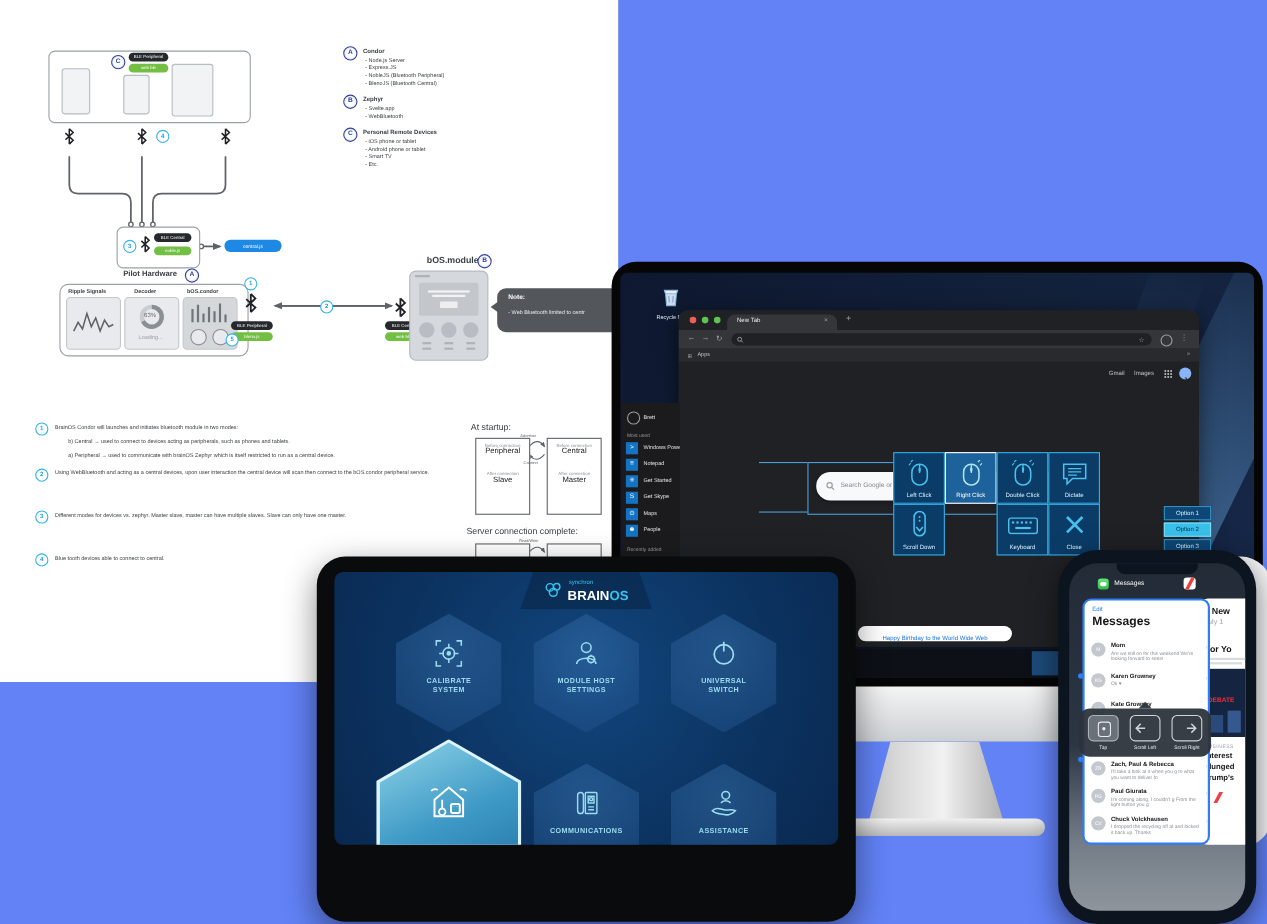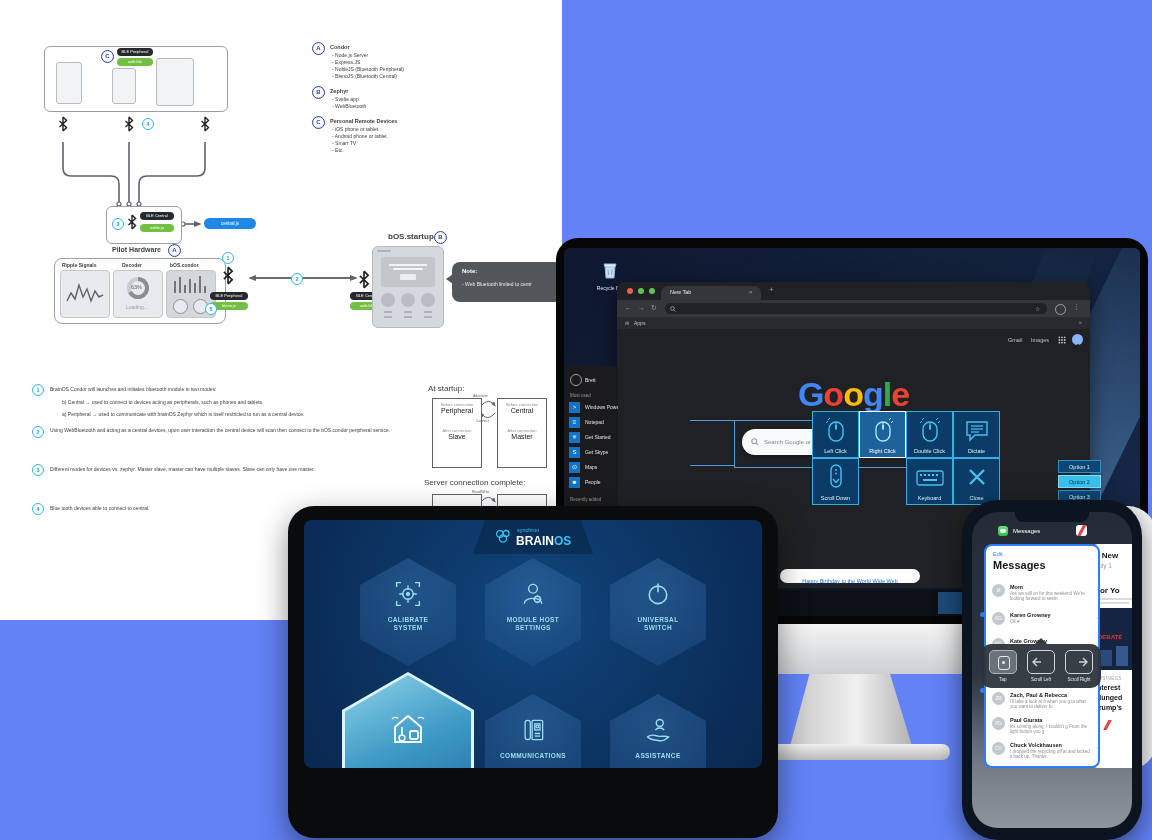--- a/index.html
+++ b/index.html
@@ -148,21 +148,21 @@
     </div>
 
     <div class="bnum" style="left:222px;top:252px;">1</div>
     <svg class="abs" style="left:222px;top:266px;" width="12" height="19" viewBox="0 0 10 16">
         <path d="M5 1 L5 15 M5 1 L8.5 4.5 L1.5 11 M1.5 5 L8.5 11.5 L5 15" stroke="#202124" stroke-width="1.4" fill="none"></path>
       </svg>
     <div class="pill-k" style="left:210px;top:292px;width:38px;">BLE Peripheral</div>
     <div class="pill-g" style="left:210px;top:302px;width:38px;">bleno.js</div>
     <div class="bnum" style="left:291px;top:273px;">2</div>
 
-    <div class="t" style="left:388px;top:232px;font-size:8px;font-weight:bold;">bOS.startup</div>
+    <div class="t" style="left:388px;top:232px;font-size:8px;font-weight:bold;">bOS.module</div>
     <div class="blet" style="left:434px;top:231px;">B</div>
     <svg class="abs" style="left:358px;top:270px;" width="12" height="19" viewBox="0 0 10 16">
         <path d="M5 1 L5 15 M5 1 L8.5 4.5 L1.5 11 M1.5 5 L8.5 11.5 L5 15" stroke="#202124" stroke-width="1.4" fill="none"></path>
       </svg>
     <div class="pill-k" style="left:350px;top:292px;width:34px;">BLE Central</div>
     <div class="pill-g" style="left:350px;top:302px;width:34px;">web ble</div>
     <div class="abs" style="left:372px;top:246px;width:70px;height:80px;background:#d5d8dc;border:1px solid #b5b9bf;border-radius:6px;">
       <div class="abs" style="left:4px;top:3px;width:14px;height:2px;background:#aeb3b9;border-radius:1px;"></div>
       <div class="abs" style="left:8px;top:10px;width:54px;height:30px;background:#c3c7cc;border-radius:2px;">
         <div class="abs" style="left:8px;top:7px;width:38px;height:2px;background:#f2f3f4;"></div>
@@ -302,23 +302,20 @@
               <circle cx="7.5" cy="4.5" r="1"></circle>
               <circle cx="1.5" cy="7.5" r="1"></circle>
               <circle cx="4.5" cy="7.5" r="1"></circle>
               <circle cx="7.5" cy="7.5" r="1"></circle>
             </g>
         </svg>
         <div class="abs" style="left:455px;top:5px;width:11px;height:11px;border-radius:50%;background:#8ab4f8;text-align:center;">
           <span style="font-size:6px;line-height:11px;color:#202124;font-weight:bold;">J</span>
         </div>
 
-        <div class="abs" style="left:0;top:48px;width:473px;text-align:center;font-size:34px;font-weight:bold;letter-spacing:-1px;line-height:34px;">
-          <span style="color:#4285F4">G</span><span style="color:#EA4335">o</span><span style="color:#FBBC05">o</span><span style="color:#4285F4">g</span><span style="color:#34A853">l</span><span style="color:#EA4335">e</span>
-        </div>
 
         <div class="abs" style="left:117px;top:91px;width:254px;height:46px;border:1px solid #4a9fd8;"></div>
         <div class="abs" style="left:73px;top:91px;width:44px;height:1px;background:#4a9fd8;"></div>
         <div class="abs" style="left:73px;top:136px;width:44px;height:1px;background:#4a9fd8;"></div>
 
         <div class="abs" style="left:125px;top:100px;width:220px;height:26px;border-radius:13px;background:#f8f9fa;box-shadow:0 1px 4px rgba(0,0,0,.4);">
           <svg class="abs" style="left:9px;top:9px;" width="8" height="8" viewBox="0 0 10 10">
               <circle cx="4" cy="4" r="3" fill="none" stroke="#9aa0a6" stroke-width="1.4"></circle>
               <line x1="6.3" y1="6.3" x2="9" y2="9" stroke="#9aa0a6" stroke-width="1.4"></line>
             </svg>

